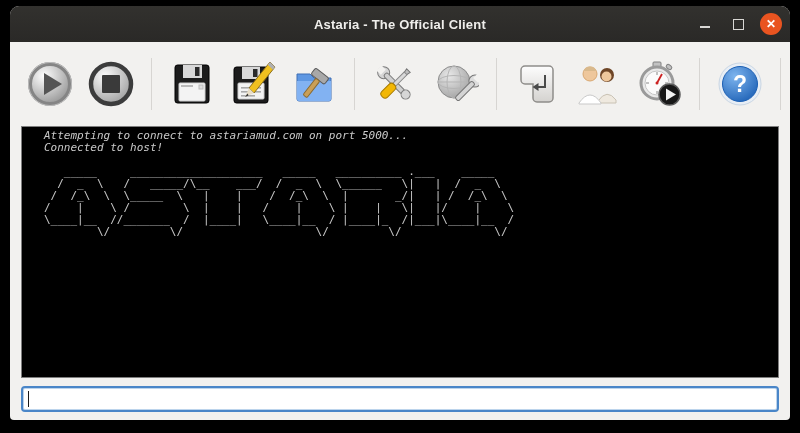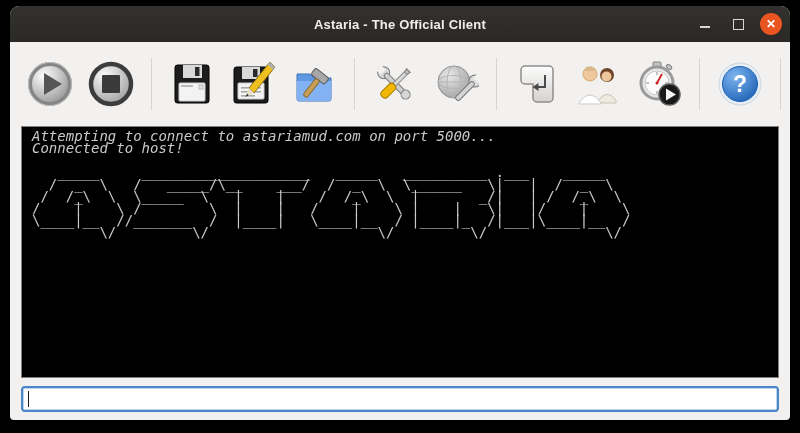--- a/index.html
+++ b/index.html
@@ -28,23 +28,23 @@
   .toolbar{
     height:84px;flex:0 0 84px;display:flex;align-items:center;
     padding-left:16px;gap:13px;
   }
   .tb-btn{width:48px;height:48px;flex:0 0 48px;display:flex;align-items:center;justify-content:center;}
   .tb-sep{width:1px;height:52px;background:#d7d5d2;flex:0 0 1px;margin:0 3px;}
   
   .terminal{
     margin:0 11px;height:252px;flex:0 0 252px;background:#000;
     border:1px solid #7e7e7e;box-sizing:border-box;
-    padding:3px 0 0 10px;overflow:hidden;
+    padding:3px 0 0 22px;overflow:hidden;
     color:#c9c9c9;font-family:"DejaVu Sans Mono",monospace;
-    font-size:14px;line-height:12px;
+    font-size:11px;line-height:12px;
   }
   .terminal pre{margin:0;font:inherit;white-space:pre;}
   .terminal pre.status{font-style:italic;margin-bottom:12px;}
   .terminal pre.art{}
   
   .input-row{margin:8px 11px 0;}
   .cmd-input{
     height:26px;box-sizing:border-box;background:#fff;
     border:2px solid #4a86c8;border-radius:4px;
     box-shadow:inset 0 0 0 1px #bcd4ec;

